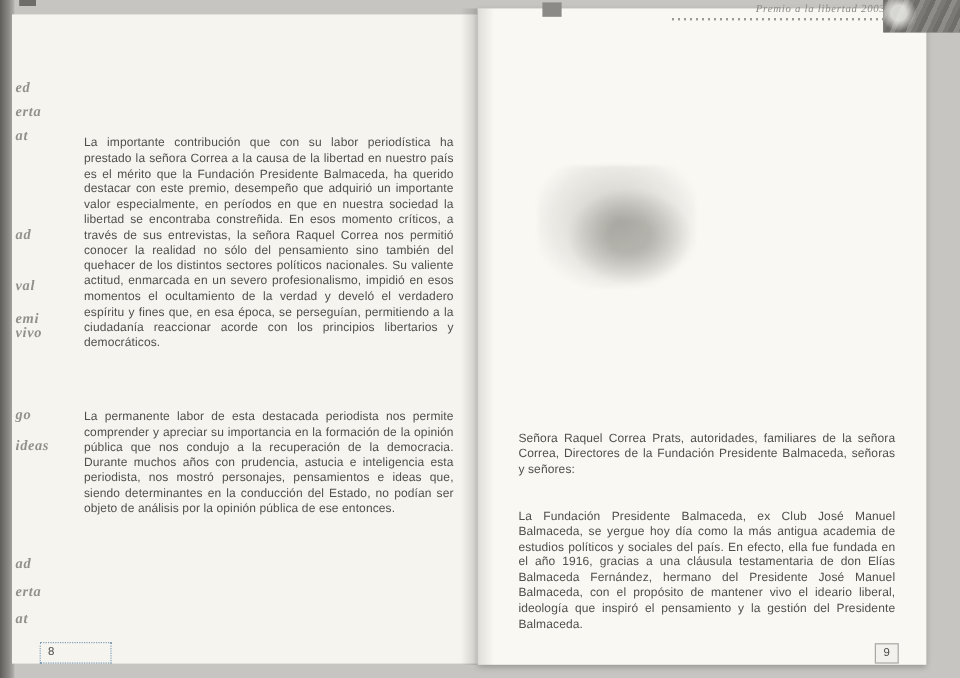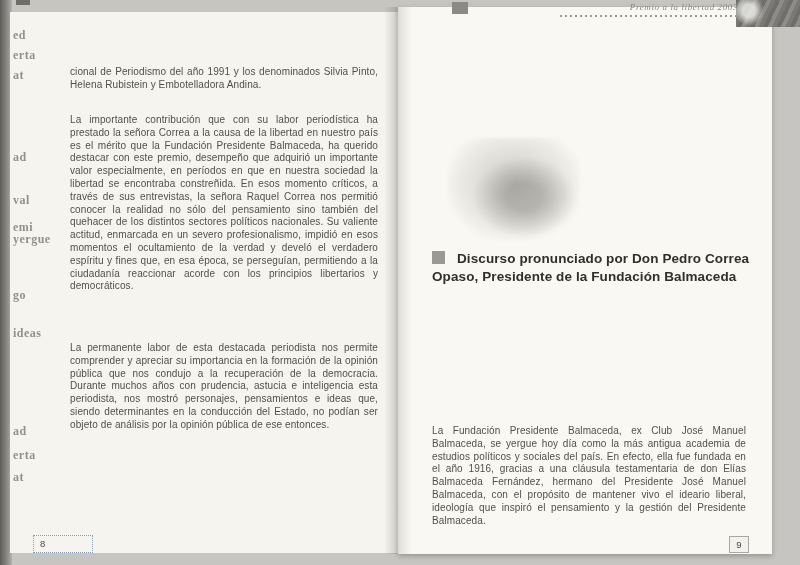--- a/index.html
+++ b/index.html
@@ -20,23 +20,23 @@
   .page-left  { left:10px;  top:12px; width:388px; height:541px; background:#f5f4ef; box-shadow:none; }
   .page-right { left:398px; top:7px;  width:374px; height:547px; background:#f9f8f3; }
   .gutter {
     position:absolute; left:384px; top:7px; width:28px; height:547px;
     background:linear-gradient(90deg, rgba(0,0,0,0) 0%, rgba(80,80,76,0.22) 45%, rgba(110,110,105,0.16) 58%, rgba(0,0,0,0) 100%);
   }
 
   
   .ghost {
     position:absolute; left:13px;
-    font-family:"Liberation Serif", serif; font-weight:bold;
+    font-family:"Liberation Serif", serif; font-style:italic; font-weight:bold;
     font-size:12px; color:rgba(72,72,68,0.58); filter:blur(0.5px);
-    letter-spacing:0.5px; user-select:none;
+    letter-spacing:0.5px; user-select:none;margin-top:38px;
   }
 
   
   .body-par {
     position:absolute; margin:0; text-align:justify;
     color:#4f4f4d; font-size:10px; line-height:1.28; letter-spacing:0.1px;
   }
   .lp { left:70px; width:308px; }
   .rp { left:432px; width:314px; }
 
@@ -105,41 +105,38 @@
   <div class="page page-left"></div>
   <div class="page page-right"></div>
   <div class="gutter"></div>
 
   <span class="ghost" style="top:28px">ed</span>
   <span class="ghost" style="top:48px">erta</span>
   <span class="ghost" style="top:68px">at</span>
   <span class="ghost" style="top:150px">ad</span>
   <span class="ghost" style="top:193px">val</span>
   <span class="ghost" style="top:220px">emi</span>
-  <span class="ghost" style="top:232px">yergue</span>
-  <span class="ghost" style="top:288px">go</span>
+  <span class="ghost" style="top:232px">vivo</span>
+  <span class="ghost" style="top:300px">go</span>
   <span class="ghost" style="top:326px">ideas</span>
   <span class="ghost" style="top:424px">ad</span>
   <span class="ghost" style="top:448px">erta</span>
   <span class="ghost" style="top:470px">at</span>
 
   <div class="hdr-title">Premio a la libertad 2003</div>
   <div class="hdr-dots"></div>
   <div class="corner-art"></div>
   <div class="gutter-mark"></div>
 
   <div class="watermark"></div>
 
-  <p class="body-par lp" style="top:66px">cional de Periodismo del año 1991 y los denominados Silvia Pinto, Helena Rubistein y Embotelladora Andina.</p>
   <p class="body-par lp" style="top:114px">La importante contribución que con su labor periodística ha prestado la señora Correa a la causa de la libertad en nuestro país es el mérito que la Fundación Presidente Balmaceda, ha querido destacar con este premio, desempeño que adquirió un importante valor especialmente, en períodos en que en nuestra sociedad la libertad se encontraba constreñida. En esos momento críticos, a través de sus entrevistas, la señora Raquel Correa nos permitió conocer la realidad no sólo del pensamiento sino también del quehacer de los distintos sectores políticos nacionales. Su valiente actitud, enmarcada en un severo profesionalismo, impidió en esos momentos el ocultamiento de la verdad y develó el verdadero espíritu y fines que, en esa época, se perseguían, permitiendo a la ciudadanía reaccionar acorde con los principios libertarios y democráticos.</p>
   <p class="body-par lp" style="top:342px">La permanente labor de esta destacada periodista nos permite comprender y apreciar su importancia en la formación de la opinión pública que nos condujo a la recuperación de la democracia. Durante muchos años con prudencia, astucia e inteligencia esta periodista, nos mostró personajes, pensamientos e ideas que, siendo determinantes en la conducción del Estado, no podían ser objeto de análisis por la opinión pública de ese entonces.</p>
 
-  <div class="section-heading">
-    <span class="bullet"></span><span>Discurso pronunciado por Don Pedro Correa Opaso, Presidente de la Fundación Balmaceda</span>
-  </div>
 
+  <p class="body-par rp" style="top:360px">Señora Raquel Correa Prats, autoridades, familiares de la señora Correa, Directores de la Fundación Presidente Balmaceda, señoras y señores:</p>
   <p class="body-par rp" style="top:425px">La Fundación Presidente Balmaceda, ex Club José Manuel Balmaceda, se yergue hoy día como la más antigua academia de estudios políticos y sociales del país. En efecto, ella fue fundada en el año 1916, gracias a una cláusula testamentaria de don Elías Balmaceda Fernández, hermano del Presidente José Manuel Balmaceda, con el propósito de mantener vivo el ideario liberal, ideología que inspiró el pensamiento y la gestión del Presidente Balmaceda.</p>
 
   <div class="pn-left-box"></div>
   <div class="pn-left">8</div>
   <div class="pn-right">9</div>
 
 </div>
 
 </body></html>

